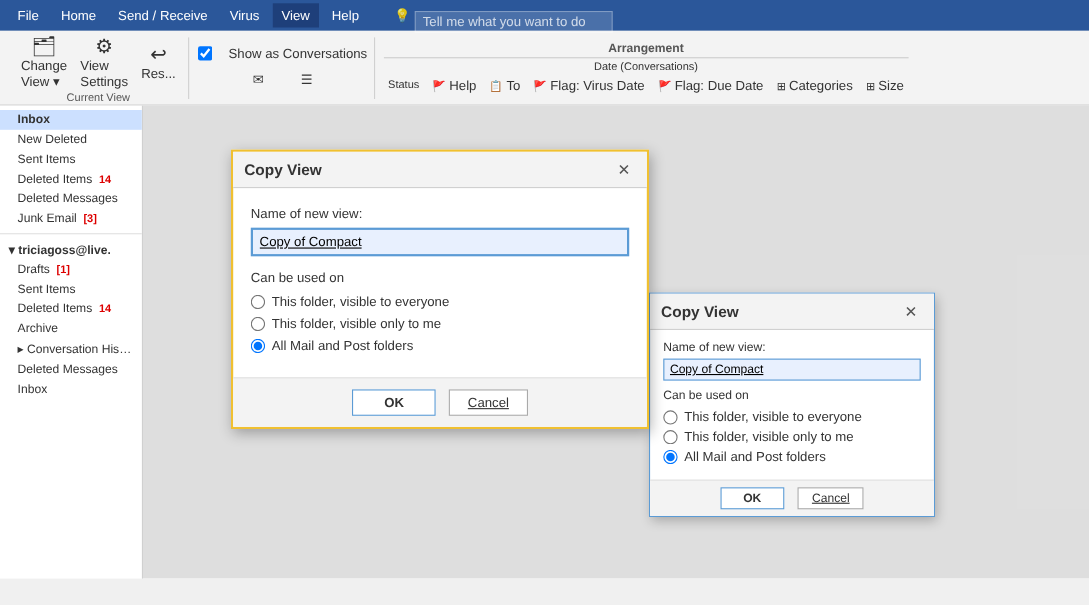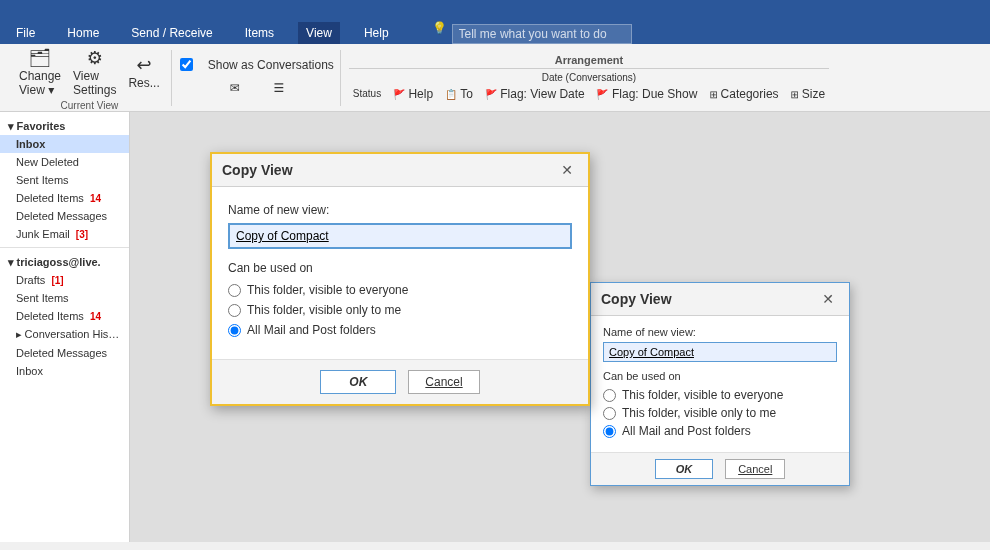--- a/index.html
+++ b/index.html
@@ -1,22 +1,22 @@
 <!DOCTYPE html>
 <html><head>
   <meta charset="utf-8">
   <style>
     * { box-sizing: border-box; margin: 0; padding: 0; font-family: 'Segoe UI', Arial, sans-serif; font-size: 12px; }
     body { width: 990px; height: 550px; overflow: hidden; background: #f0f0f0; }
 
     
     .menu-bar {
-      display: flex; align-items: flex-end;
+      display: flex; align-items: center;
       background: #2b579a; color: white;
-      height: 44px; padding: 0 8px; gap: 16px;
+      height: 28px; padding: 0 8px; gap: 4px;
     }
     .menu-bar .menu-item {
       padding: 4px 8px; cursor: pointer; color: white; font-size: 12px;
     }
     .menu-bar .active-menu { background: #1e3f7a; }
     .menu-bar .tell-me {
       margin-left: 20px; display: flex; align-items: center; gap: 4px;
       color: rgba(255,255,255,0.85); font-size: 12px;
     }
     .menu-bar .tell-me input {
@@ -113,21 +113,21 @@
       display: flex; align-items: center; gap: 6px;
       font-size: 12px; color: #333; margin-bottom: 6px; cursor: pointer;
     }
     .radio-option input[type=radio] { cursor: pointer; }
     .dialog-footer {
       display: flex; justify-content: center; gap: 12px;
       padding: 10px 16px; border-top: 1px solid #e0e0e0; background: #f3f3f3;
     }
     .btn-ok {
       padding: 4px 28px; background: white; border: 1px solid #5b9bd5;
-      color: #333; cursor: pointer; font-size: 12px; font-weight: bold; font-style: italic;
+      color: #333; cursor: pointer; font-size: 12px; font-weight: bold;
     }
     .btn-cancel {
       padding: 4px 16px; background: white; border: 1px solid #aaa;
       color: #333; cursor: pointer; font-size: 12px; text-decoration: underline;
     }
 
     
     .dialog-secondary {
       position: absolute; top: 170px; left: 460px;
       width: 260px; background: white;
@@ -159,21 +159,21 @@
     
     .toolbar-checkbox { font-size: 10px; color: #333; display: flex; align-items: center; gap: 15px; }
   </style>
 </head>
 <body>
 
 <div class="menu-bar">
   <span class="menu-item">File</span>
   <span class="menu-item">Home</span>
   <span class="menu-item">Send / Receive</span>
-  <span class="menu-item">Items</span>
+  <span class="menu-item">Virus</span>
   <span class="menu-item active-menu">View</span>
   <span class="menu-item">Help</span>
   <div class="tell-me">
     <span>💡</span>
     <input type="text" placeholder="Tell me what you want to do" style="">
   </div>
 </div>
 
 <div class="toolbar">
   <div class="toolbar-group">
@@ -209,43 +209,43 @@
   </div>
   <div class="toolbar-group">
     <div class="arrangement-label">Arrangement</div>
     <div class="toolbar-row">
       <span class="small-btn">Date (Conversations)</span>
     </div>
     <div class="toolbar-row" style="margin-top:2px;">
       <span class="small-btn">Status</span>
       <span class="small-btn">🚩 <span>Help</span></span>
       <span class="small-btn">📋 <span>To</span></span>
-      <span class="small-btn">🚩 <span>Flag: View Date</span></span>
-      <span class="small-btn">🚩 <span>Flag: Due Show</span></span>
+      <span class="small-btn">🚩 <span>Flag: Virus Date</span></span>
+      <span class="small-btn">🚩 <span>Flag: Due Date</span></span>
       <span class="small-btn">⊞ <span>Categories</span></span>
       <span class="small-btn">⊞ <span>Size</span></span>
     </div>
   </div>
 </div>
 
 <div class="layout">
 
   <div class="sidebar">
-    <div class="sidebar-section-header">▾ Favorites</div>
     <div class="sidebar-item active">Inbox</div>
     <div class="sidebar-item">New Deleted</div>
     <div class="sidebar-item">Sent Items</div>
     <div class="sidebar-item">Deleted Items <span class="badge">14</span></div>
     <div class="sidebar-item">Deleted Messages</div>
     <div class="sidebar-item">Junk Email <span class="badge">[3]</span></div>
     <div class="sidebar-divider"></div>
     <div class="sidebar-section-header">▾ triciagoss@live.</div>
     <div class="sidebar-item">Drafts <span class="badge">[1]</span></div>
     <div class="sidebar-item">Sent Items</div>
     <div class="sidebar-item">Deleted Items <span class="badge">14</span></div>
+    <div class="sidebar-item">Archive</div>
     <div class="sidebar-item">▸ Conversation History</div>
     <div class="sidebar-item">Deleted Messages</div>
     <div class="sidebar-item">Inbox</div>
   </div>
 
   <div class="main">
 
     <div class="dialog-overlay"></div>
 
     <div class="dialog-primary">

